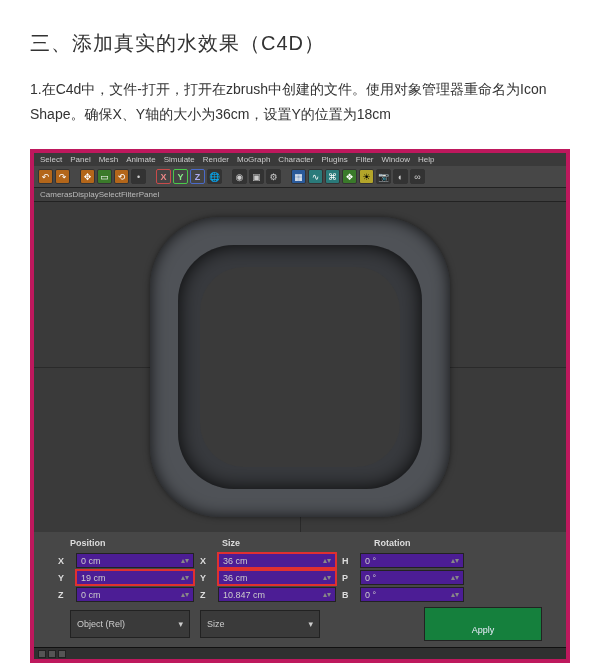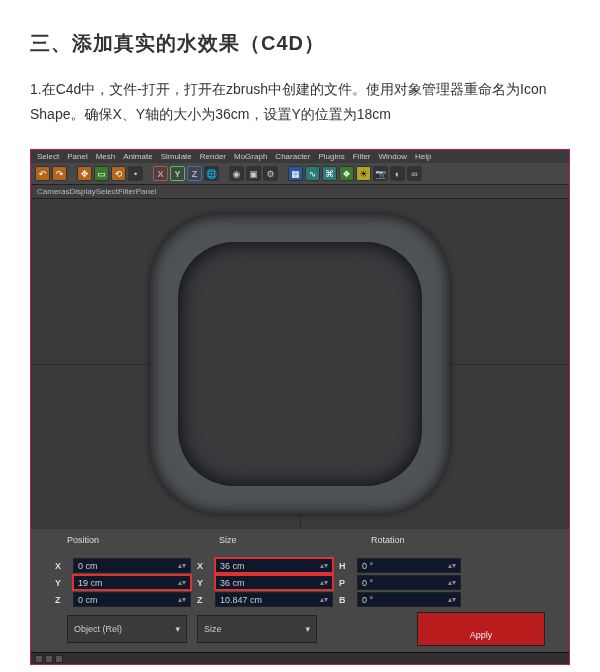--- a/index.html
+++ b/index.html
@@ -5,34 +5,34 @@
   * { margin: 0; padding: 0; box-sizing: border-box; }
   body {
     font-family: "Microsoft YaHei", "PingFang SC", sans-serif;
     background: #fff;
     width: 600px;
     padding: 30px 30px 20px 30px;
     color: #333;
   }
   h2[data-name="section-heading"] {
     font-size: 20px;
-    font-weight: 700;
+    font-weight: 400;
     margin-bottom: 20px;
     letter-spacing: 1px;
   }
   p[data-name="step-paragraph"] {
     font-size: 14px;
     line-height: 1.8;
     margin-bottom: 22px;
     color: #333;
   }
   .screenshot {
     width: 540px;
     margin: 16px auto;
-    border: 1px solid #be185d;
+    border: 4px solid #be185d;
     background: #000;
   }
   .menubar {
     display: flex;
     gap: 8px;
     padding: 2px 6px;
     background: #3a3a3a;
     color: #ccc;
     font-size: 8px;
   }
@@ -111,34 +111,34 @@
   .attr-panel {
     background: #474747;
     color: #ccc;
     font-size: 9px;
     padding: 4px 6px 6px 6px;
   }
   .attr-head {
     display: grid;
     grid-template-columns: 140px 140px 130px;
     gap: 12px;
-    padding: 2px 30px 12px 30px;
+    padding: 2px 30px 4px 30px;
     color: #ddd;
-    font-weight:400;
+    font-weight:700;
   }
   .attr-row {
     display: grid;
     grid-template-columns: 12px 118px 12px 118px 12px 104px;
     gap: 6px;
     align-items: center;
     padding: 1px 18px;
   }
   .attr-label { color:#ddd; font-weight:600; }
   .attr-field {
-    background: #0f172a;
+    background: #4c1d95;
     border: 1px solid #222;
     padding: 2px 4px;
     color:#ccc;
     display:flex; justify-content:space-between; align-items:center;
     height:15px;
   }
   .spin { width:8px; text-align:center; color:#888; font-size:8px; line-height:6px;}
   .hl-red { outline: 2px solid #e03030; outline-offset: -1px; }
   .attr-bottom {
     display:flex;
@@ -149,25 +149,25 @@
   .dropdown {
     background:#3a3a3a;
     border:1px solid #222;
     padding:0 6px;
     color:#ccc;
     display:flex; justify-content:space-between; align-items:center;
     height:28px;
     width:120px;
   }
   .apply-btn {
-    background:#b91c1c;
+    background:#15803d;
     border:1px solid #222;
     color:#eef;
     padding:16px 0;
-    width:128px;
+    width:118px;
     text-align:center;
     height:16px;
     line-height:12px;
   }
   .timeline {
     background:#303030;
     height:12px;
     border-top:1px solid #111;
     display:flex; align-items:center;
     padding:0 4px;

